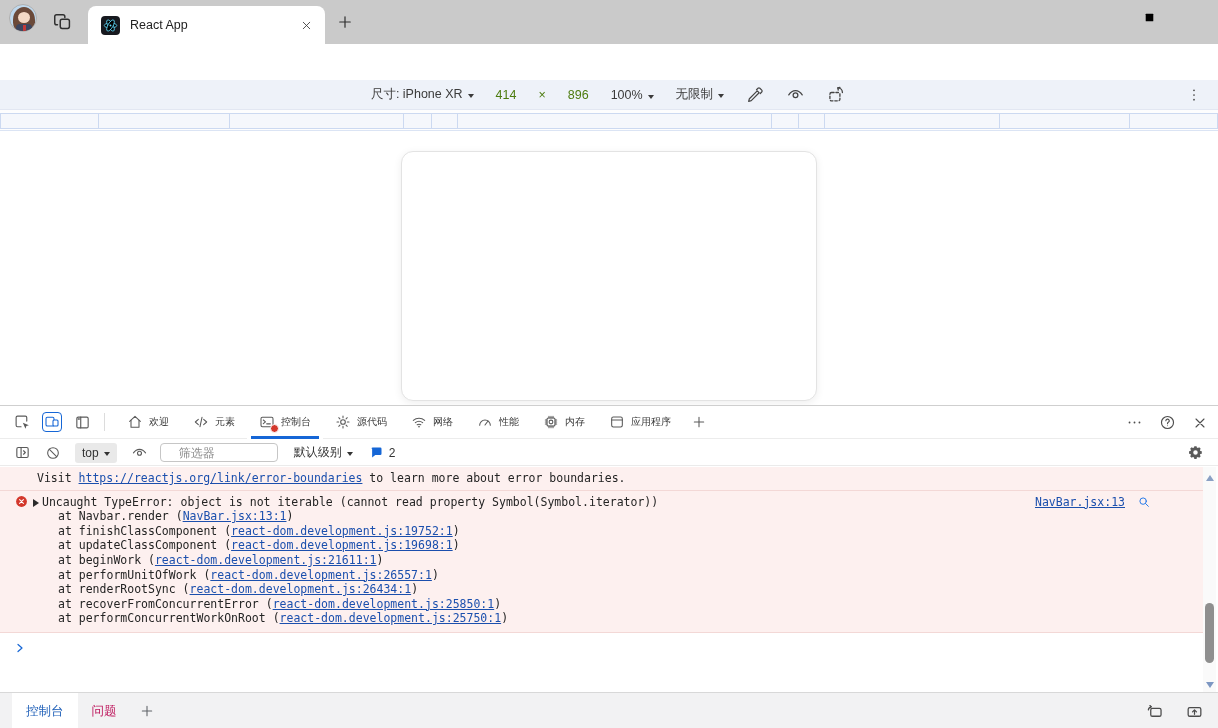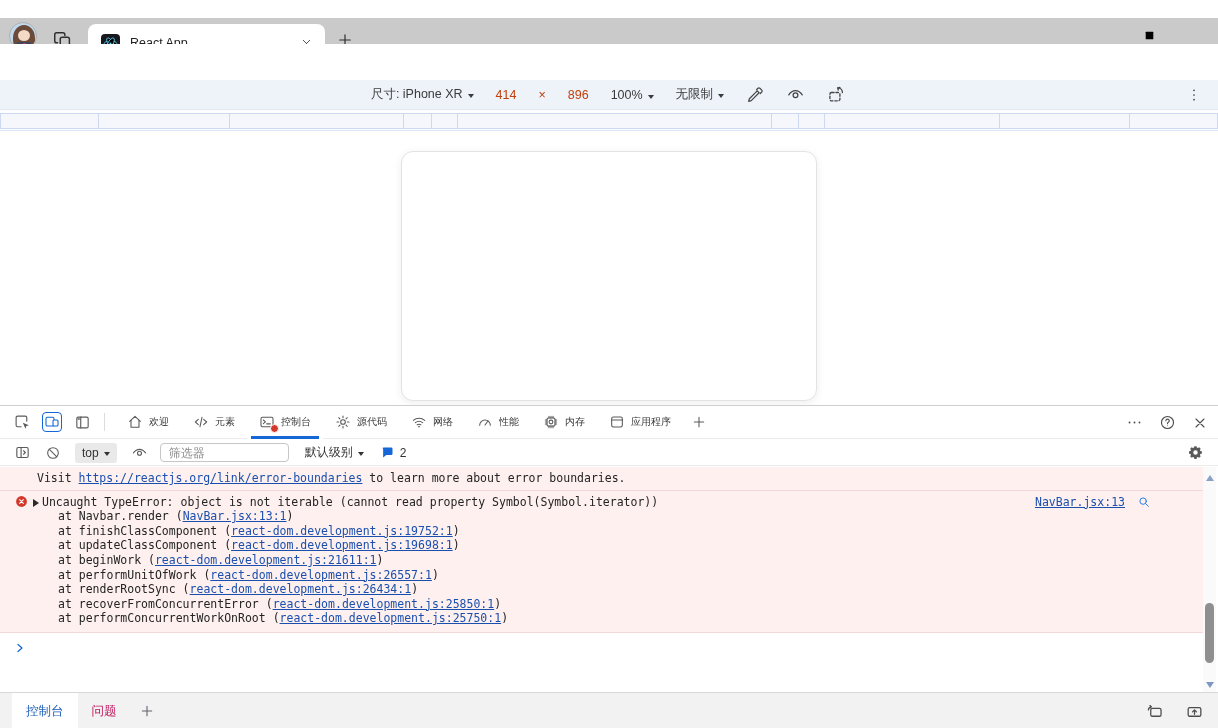--- a/index.html
+++ b/index.html
@@ -4,21 +4,21 @@
 <style>
   * { margin:0; padding:0; box-sizing:border-box; }
   body { font-family:"Liberation Sans", sans-serif; background:#888; }
   .screen { position:relative; width:1218px; height:728px; background:#fff; overflow:hidden; }
 
   .i { display:inline-block; vertical-align:middle; }
   .i svg { display:block; stroke:currentColor; fill:none; stroke-width:1.6; stroke-linecap:round; stroke-linejoin:round; }
   .caret { display:inline-block; width:0; height:0; border:3.5px solid transparent; border-top:4.5px solid currentColor; margin-left:5px; position:relative; top:3px; }
 
   
-  .titlebar { position:absolute; left:0; top:18px; width:1218px; height:44px; background:#cacaca; }
+  .titlebar { position:absolute; left:0; top:0; width:1218px; height:44px; background:#cacaca; }
   .avatar { position:absolute; left:9px; top:4px; width:28px; height:28px; border-radius:50%; background:radial-gradient(circle at 50% 30%, #bfd9ee 0 100%); overflow:hidden; border:1px solid #b0b0b0; }
   .avatar .hair { position:absolute; left:3px; top:2px; width:22px; height:26px; border-radius:50% 50% 40% 40%; background:#6b4a3a; }
   .avatar .face { position:absolute; left:8px; top:7px; width:12px; height:11px; border-radius:50%; background:#f3d9c6; }
   .avatar .collar { position:absolute; left:6px; top:19px; width:16px; height:9px; background:#3c4660; border-radius:4px 4px 0 0; }
   .avatar .tie { position:absolute; left:12.5px; top:20px; width:3px; height:6px; background:#c23a3a; }
   .ws-icon { position:absolute; left:52px; top:11px; color:#2f2f2f; }
   .tab { position:absolute; left:88px; top:6px; width:237px; height:38px; background:#fff; border-radius:8px 8px 0 0; display:flex; align-items:center; }
   .favicon { margin-left:13px; width:19px; height:19px; border-radius:4px; background:#17191f; display:flex; align-items:center; justify-content:center; }
   .tab-title { margin-left:10px; font-size:12.5px; color:#222; flex:1; }
   .tab-close { margin-right:12px; color:#3c3c3c; cursor:pointer; }
@@ -34,21 +34,21 @@
   .url-text { margin-left:12px; font-size:13px; flex:1; }
   .url-host { color:#111; } .url-port { color:#7a7a7a; }
   .pill-ic { color:#4c4c4c; margin-right:22px; font-size:13.5px; }
   .chromebar-icons { position:absolute; right:12px; top:48px; display:flex; gap:20px; color:#3a3a3a; }
   .essentials { position:relative; }
   .essentials .dot { position:absolute; right:-1px; bottom:0; width:8px; height:8px; border-radius:50%; background:#17833b; border:1.5px solid #fff; }
 
   
   .devicebar { position:absolute; left:0; top:80px; width:1218px; height:30px; background:#eef2f9; border-bottom:1px solid #e2e7f2; font-size:12.5px; color:#3b3b3b; }
   .devicebar .center { position:absolute; left:0; right:0; top:0; height:29px; display:flex; align-items:center; justify-content:center; gap:22px; }
-  .dim-num { color:#c2410c; }
+  .dim-num { color:#4d7c0f; }
   .devicebar .i { color:#454545; }
   .dots-v-right { position:absolute; right:16px; top:7px; color:#454545; }
 
   
   .mediabar { position:absolute; left:0; top:110px; width:1218px; height:21px; background:#fdfdfe; border-bottom:1px solid #dbe4f4; }
   .mq-seg { position:absolute; top:3px; height:16px; background:#f5f7fc; border:1px solid #ccd9f1; }
 
   
   .page { position:absolute; left:0; top:131px; width:1218px; height:274px; background:#fff; }
   .device-box { position:absolute; left:401px; top:20px; width:416px; height:250px; background:#fff; border:1px solid #e3e3e3; border-radius:12px; box-shadow:0 2px 8px rgba(0,0,0,.07); }
@@ -63,21 +63,21 @@
   .dt-tab .i { color:#5a5a5a; }
   .dt-tab.active { background:#fff; }
   .dt-tab.active::after { content:""; position:absolute; left:4px; right:4px; bottom:0; height:3px; background:#1566d6; }
   .badge { position:absolute; width:9px; height:9px; border-radius:50%; background:#d3382c; right:-4px; bottom:-3px; border:1.5px solid #fff; }
   .dt-right { position:absolute; right:10px; top:0; height:33px; display:flex; align-items:center; gap:16px; color:#4c4c4c; }
 
   .c-toolbar { position:absolute; left:0; top:34px; width:1218px; height:26px; border-bottom:1px solid #ebebeb; display:flex; align-items:center; font-size:12px; color:#3a3a3a; }
   .c-toolbar .i { color:#5a5a5a; }
   .ct-gap { margin-left:14px; }
   .top-pill { margin-left:14px; background:#e9e9e9; border-radius:3px; height:20px; display:flex; align-items:center; padding:0 7px; font-size:12px; color:#333; }
-  .filter-input { margin-left:12px; width:129px; height:19px; border:1px solid #c6c6c6; border-radius:4px; font-size:12px; padding:0 8px; color:#333; font-family:"Liberation Sans",sans-serif; }
+  .filter-input { margin-left:12px; width:118px; height:19px; border:1px solid #c6c6c6; border-radius:4px; font-size:12px; padding:0 18px; color:#333; font-family:"Liberation Sans",sans-serif; }
   .filter-input::placeholder { color:#8a8a8a; }
   .level-dd { margin-left:16px; display:flex; align-items:center; color:#333; }
   .issues { margin-left:16px; display:flex; align-items:center; gap:5px; }
   .issues .i { color:#1566d6; }
   .issues-count { font-size:12px; color:#333; }
   .gear-right { position:absolute; right:14px; top:4px; color:#5a5a5a; }
 
   
   .c-messages { position:absolute; left:0; top:61px; width:1203px; font-family:"DejaVu Sans Mono","Liberation Mono",monospace; font-size:11.5px; line-height:14.6px; color:#242424; }
   .msg-row { background:#fdf0ef; border-bottom:1px solid #f3d8d6; position:relative; }

